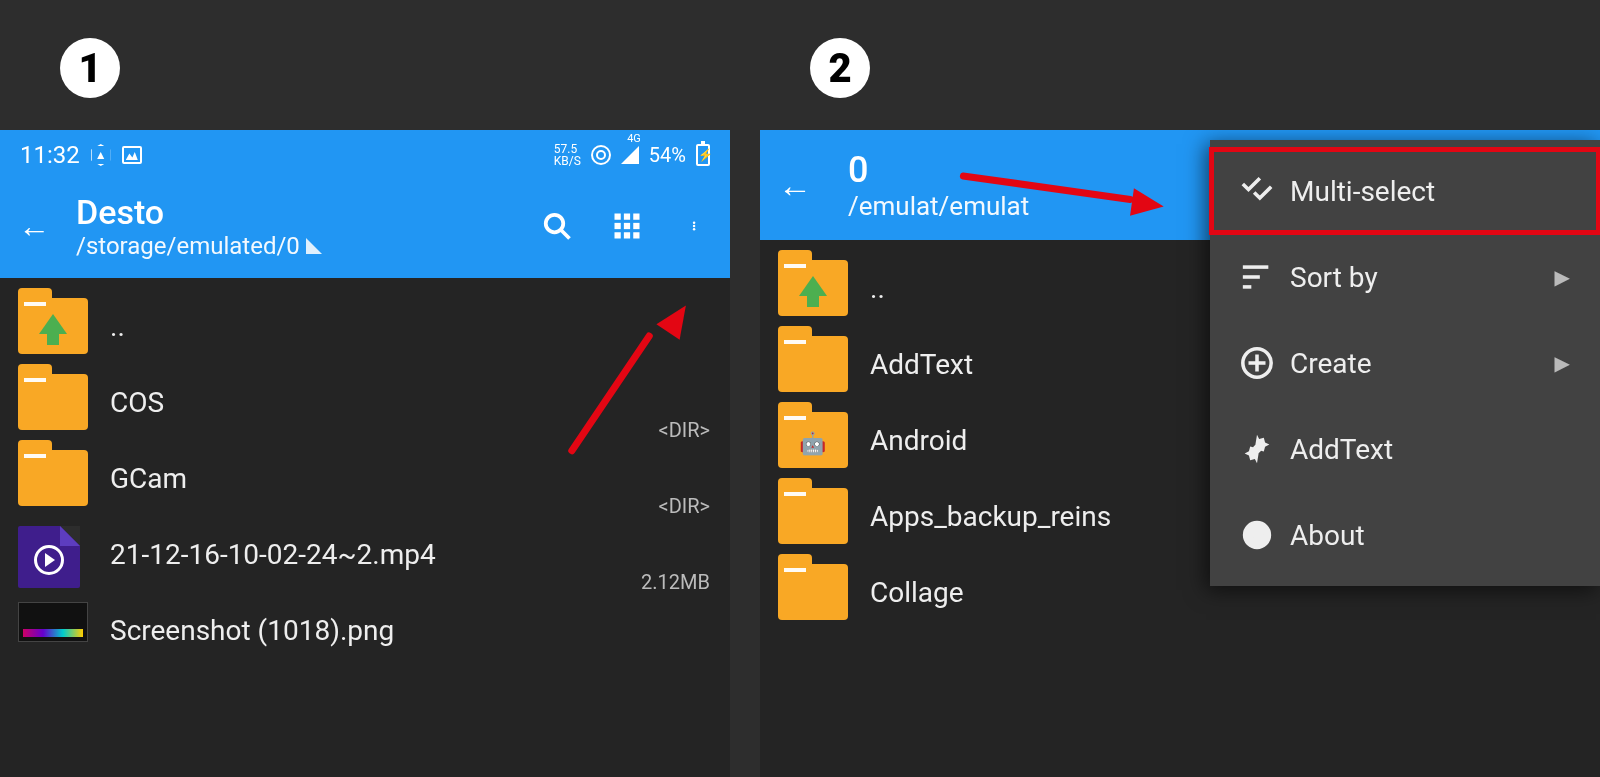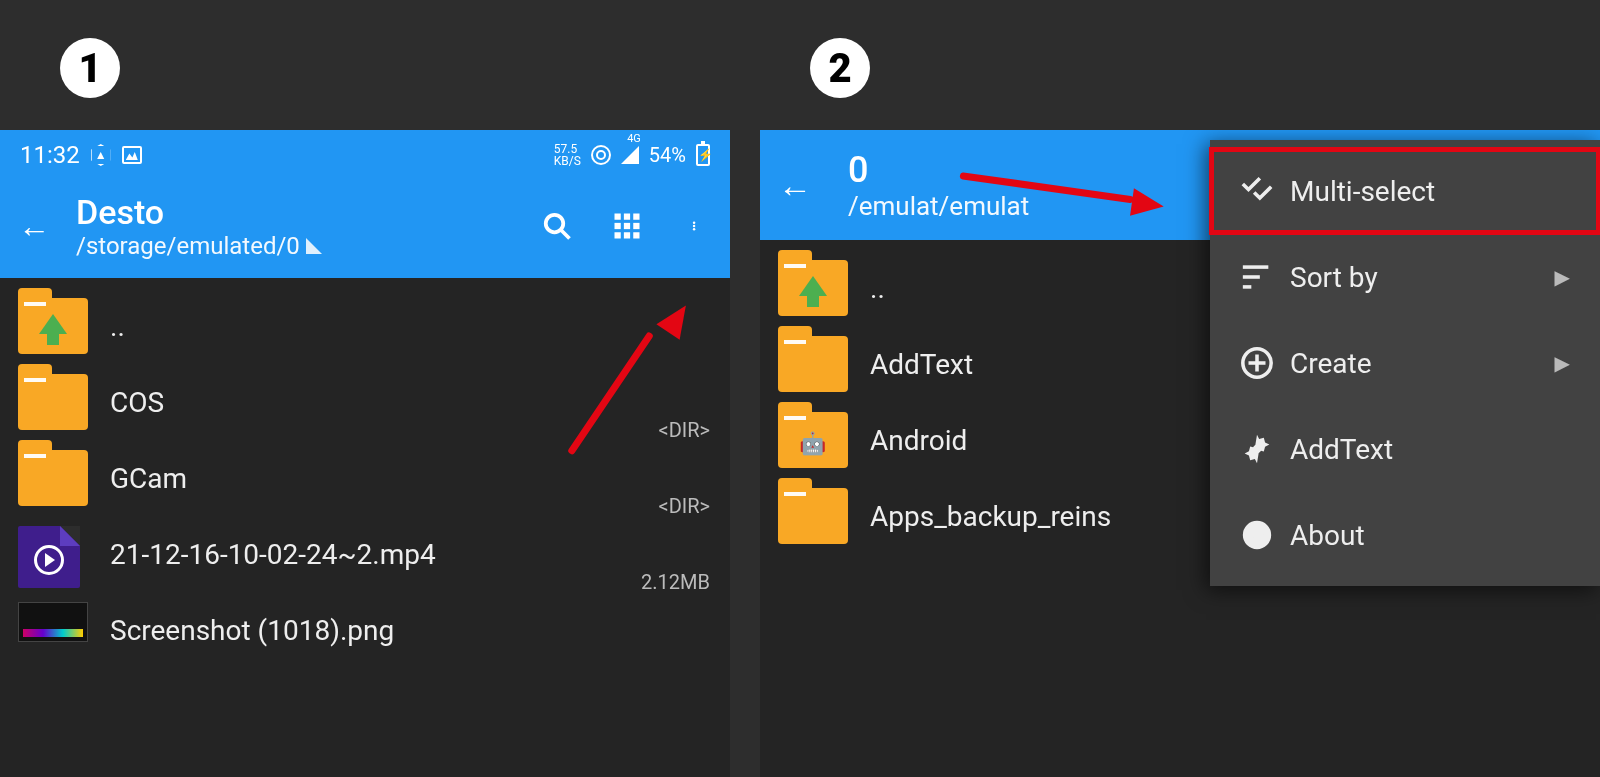--- a/index.html
+++ b/index.html
@@ -294,20 +294,24 @@
     <div class="row">
       <div class="ficon folder">
           <span class="inner-icon">🤖</span>
         </div>
       <span>Android</span>
     </div>
     <div class="row">
       <div class="ficon folder"></div>
       <span>Apps_backup_reins</span>
     </div>
+    <div class="row">
+      <div class="ficon folder"></div>
+      <span>Collage</span>
+    </div>
   </div>
 
   <div class="popup-menu" style="top:10px;">
     <div class="menu-item highlight">
       <span class="menu-icon">
         <svg viewBox="0 0 24 24">
             <polyline points="2,7 6,11 14,3"></polyline>
             <polyline points="10,13 14,17 22,9"></polyline>
           </svg>
       </span>

